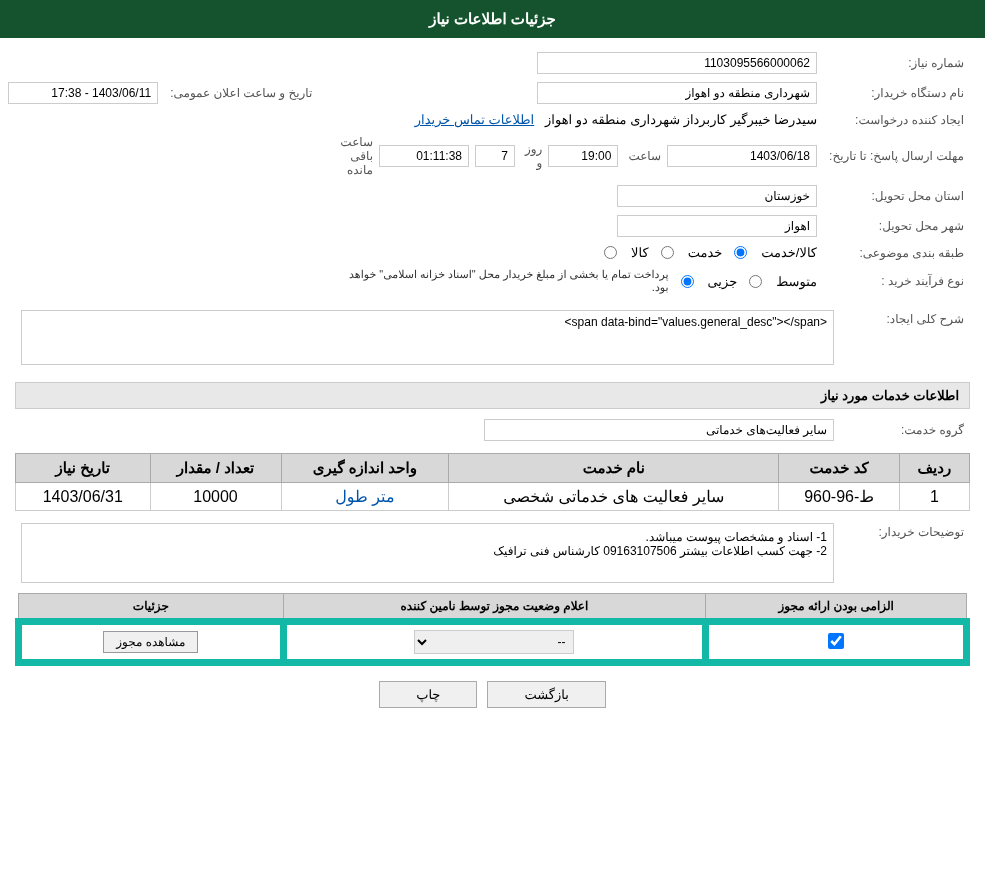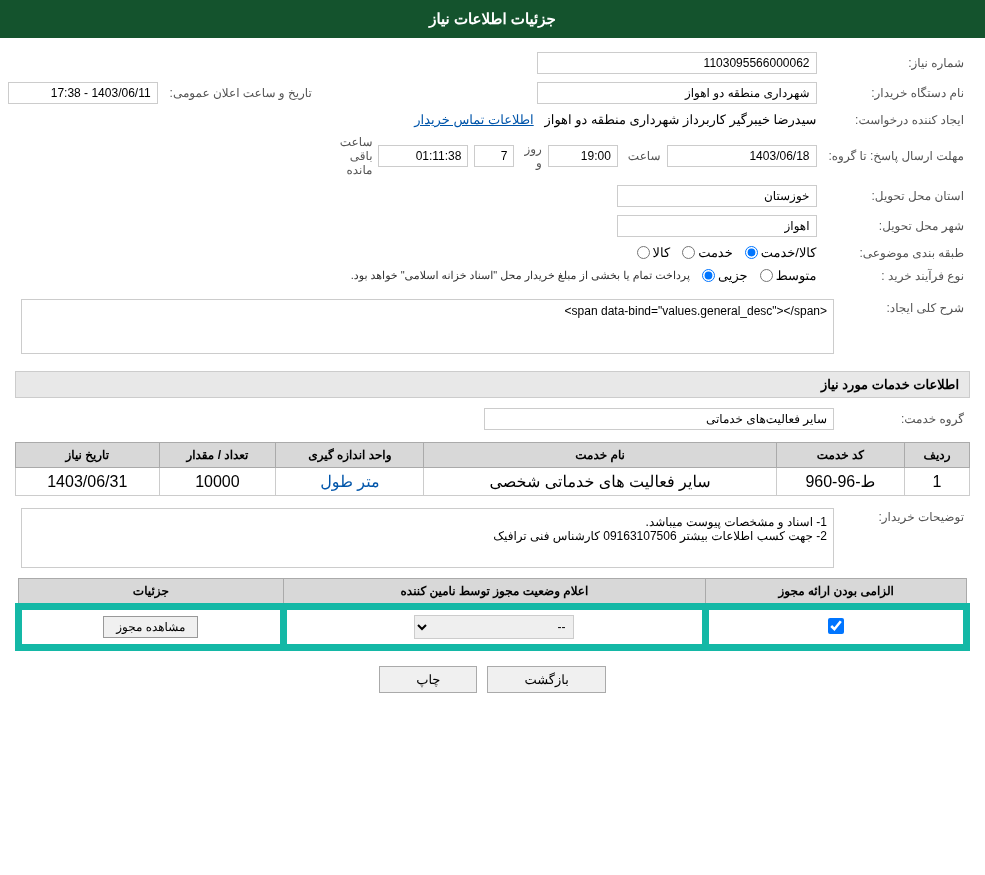--- a/index.html
+++ b/index.html
@@ -62,32 +62,32 @@
     }
     .input-wide { width: 280px; }
     .input-medium { width: 200px; }
     .input-date { width: 150px; }
     .input-time { width: 70px; }
     .input-days { width: 40px; }
     .input-remain { width: 90px; }
     .link-blue { color: #0055aa; text-decoration: underline; cursor: pointer; }
     .row-inline { display: flex; align-items: center; gap: 6px; direction: rtl; }
     .radio-group { display: flex; gap: 12px; align-items: center; direction: rtl; }
-    .radio-item { display: flex; align-items: center; gap: 3px; justify-content: space-between; }
+    .radio-item { display: flex; align-items: center; gap: 14px; justify-content: space-between; }
     .data-table {
       width: 100%;
       border-collapse: collapse;
       margin: 8px 0;
     }
     .data-table th {
       background: #d8d8d8;
       border: 1px solid #aaa;
       padding: 5px 8px;
       text-align: center;
-      font-size: 12px;
+      font-size: 15px;
     }
     .data-table td {
       border: 1px solid #ccc;
       padding: 4px 8px;
       text-align: center;
       font-size: 16px;
     }
     .textarea-box {
       width: 100%;
       border: 1px solid #ccc;
@@ -209,21 +209,21 @@
       </tr>
       <tr>
         <td class="label-cell">ایجاد کننده درخواست:</td>
         <td class="value-cell">
           <span>سیدرضا خیبرگیر کاربرداز  شهرداری منطقه دو اهواز</span>
           &nbsp;
           <span class="link-blue">اطلاعات تماس خریدار</span>
         </td>
       </tr>
       <tr>
-        <td class="label-cell">مهلت ارسال پاسخ: تا گروه:</td>
+        <td class="label-cell">مهلت ارسال پاسخ: تا تاریخ:</td>
         <td class="value-cell">
           <div class="row-inline">
             <input type="text" class="input-box input-date" readonly="" value="1403/06/18" style="">
             <span class="inline-label">ساعت</span>
             <input type="text" class="input-box input-time" readonly="" value="19:00" style="">
             <span class="inline-label">روز و</span>
             <input type="text" class="input-box input-days" readonly="" value="7" style="">
             <input type="text" class="input-box input-remain" readonly="" value="01:11:38" style="">
             <span class="inline-label">ساعت باقی مانده</span>
           </div>

